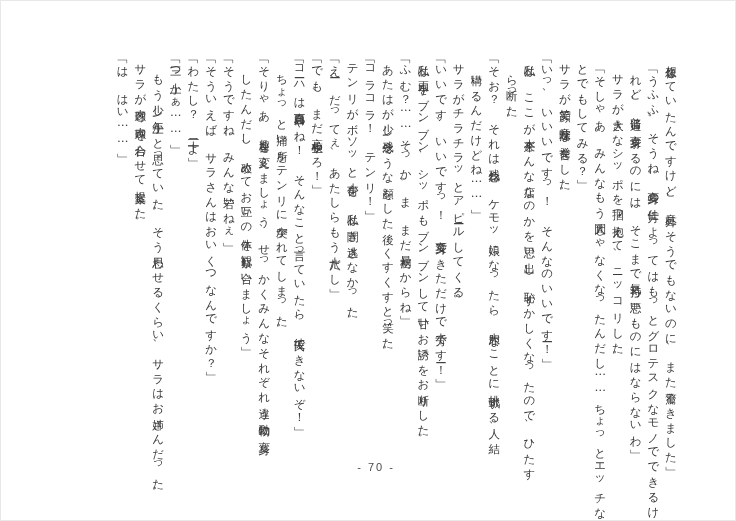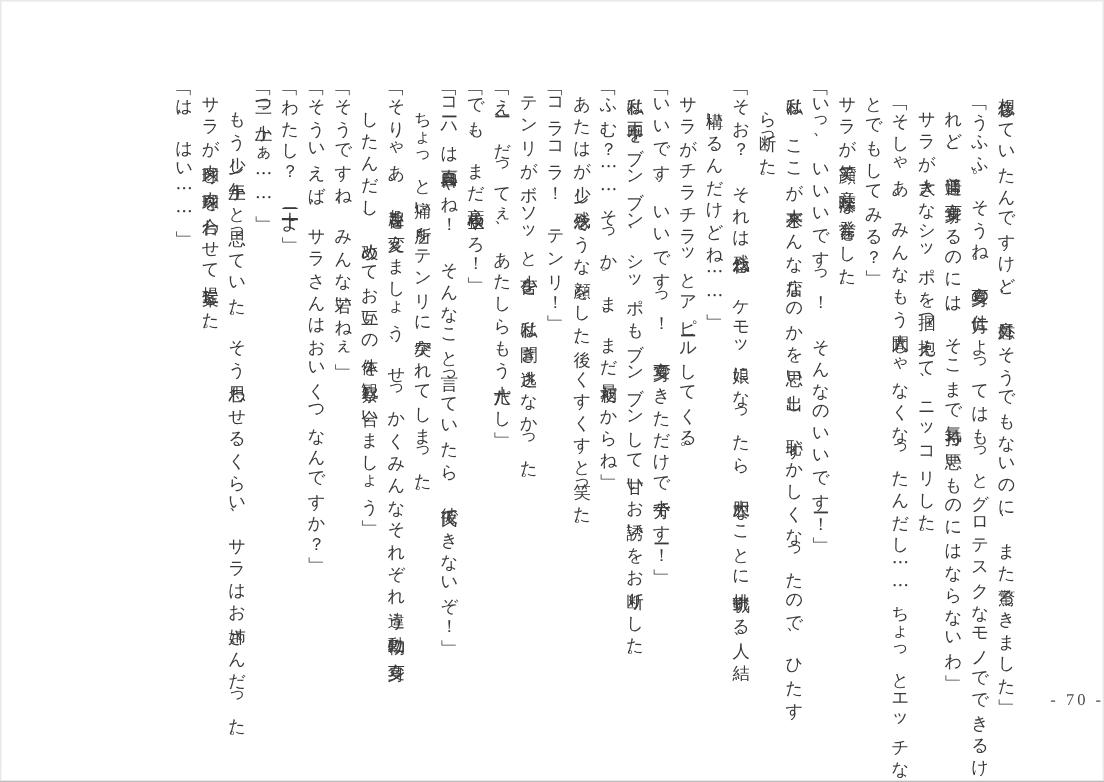--- a/index.html
+++ b/index.html
@@ -53,22 +53,22 @@
     font-feature-settings: "vert";
   }
   .vline.indent {
     padding-top: 10px;
   }
   #page-number {
     position: absolute;
     left: 0;
     right: 0;
     bottom: 48px;
-    text-align: right;
-    font-family: Liberation Serif, serif;
+    text-align: center;
+    font-family: Liberation Sans, sans-serif;
     font-size: 11px;
     letter-spacing: 2px;
     color: #4a4a4a;
     margin-left: 16px;
   }
 </style>
 </head>
 <body>
 
 <div id="page">

